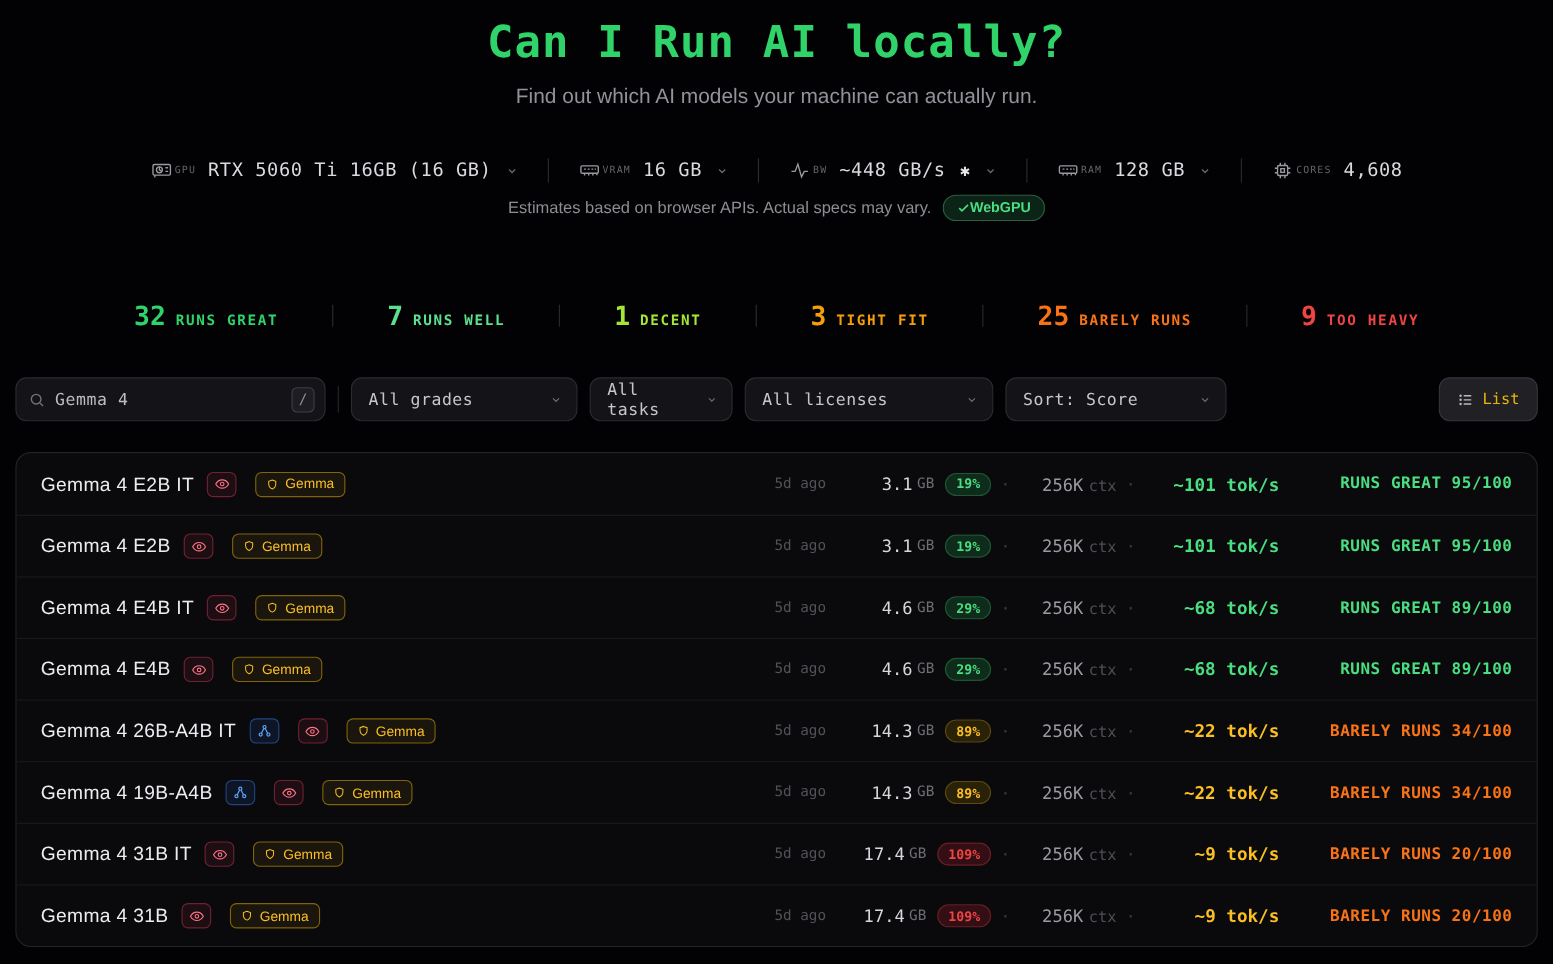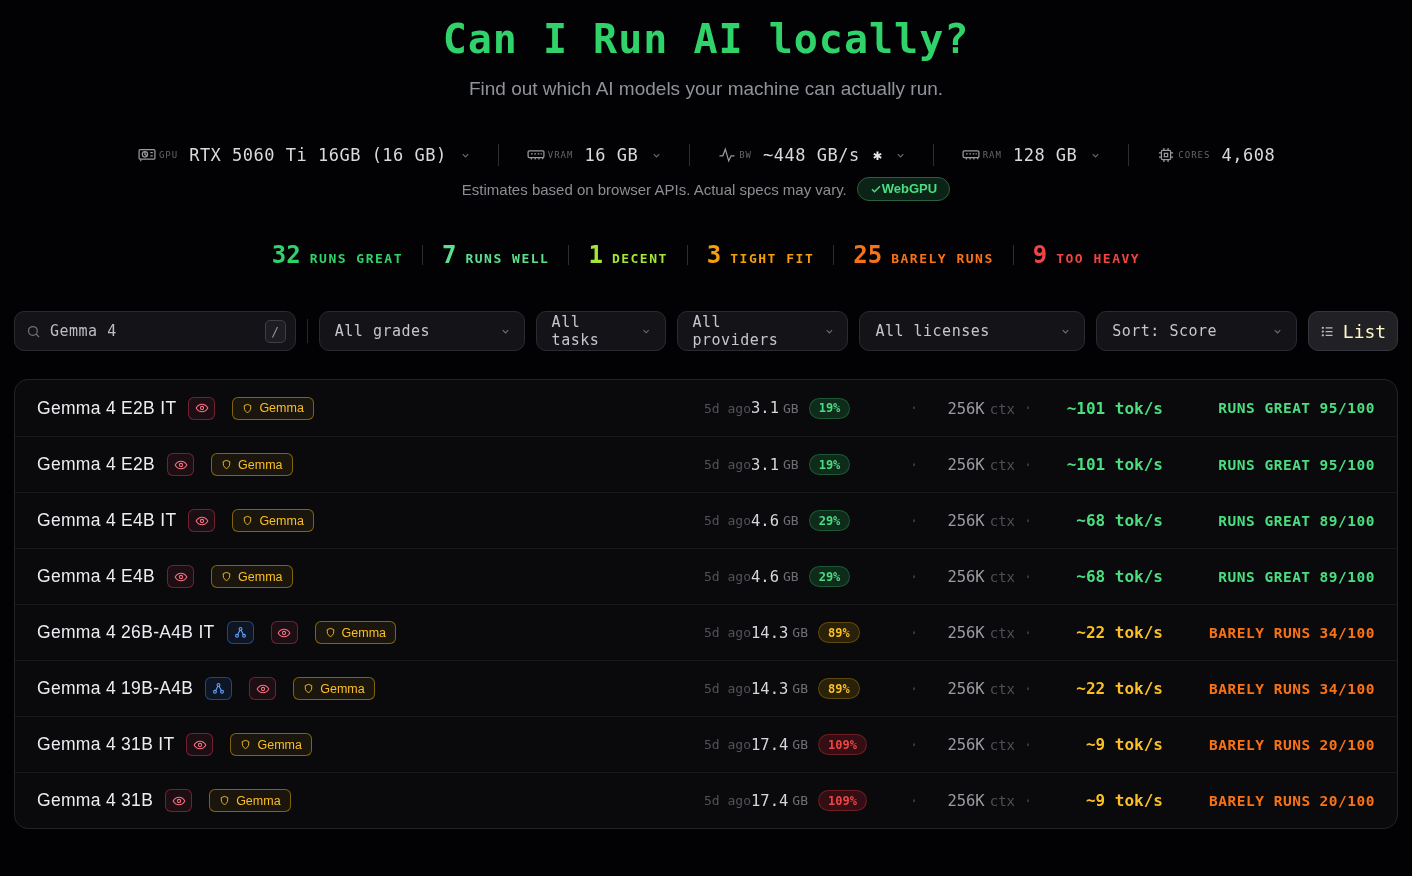--- a/index.html
+++ b/index.html
@@ -24,21 +24,21 @@
   .hw-divider { width:1px; height:22px; background:#2c2c32; margin:0 27px; }
 
   .hw-note { margin-top:11px; text-align:center; font-size:15px; color:#8b8e94;
     font-family:"Liberation Sans", sans-serif; display:flex; justify-content:center; align-items:center; gap:10px; }
   .webgpu-badge { display:inline-flex; align-items:center; gap:0; padding:3px 12px 4px;
     border:1px solid #2d5f40; background:#0c2317; border-radius:999px; color:#4ade80;
     font-size:13px; font-weight:bold; }
   .webgpu-badge svg { stroke:#4ade80; }
 
   
-  .stats-bar { margin-top:40px; display:flex; justify-content:center; align-items:center; }
+  .stats-bar { margin-top:72px; display:flex; justify-content:center; align-items:center;gap:30px; }
   .stat-item { display:flex; align-items:baseline; gap:9px; }
   .stat-count { font-size:24px; font-weight:bold; }
   .stat-label { font-size:13px; font-weight:bold; letter-spacing:1.5px; }
   .stat-divider { width:1px; height:20px; background:#2c2c32; margin:0 19px; align-self:center; }
 
   
   .filter-bar { margin:42px 14px 0; display:flex; align-items:center; gap:11px; }
   .searchbox { width:282px; height:40px; background:#141418; border:1px solid #2a2a31;
     border-radius:10px; display:flex; align-items:center; padding:0 9px 0 11px; cursor:text; }
   .searchbox svg { stroke:#71717a; flex:none; }
@@ -47,42 +47,42 @@
     border-radius:5px; color:#8f8f97; font-size:13px; display:flex; align-items:center; justify-content:center; }
   .filter-divider { width:1px; height:24px; background:#27272d; }
   .dropdown { height:40px; background:#141418; border:1px solid #2a2a31; border-radius:10px;
     display:flex; align-items:center; justify-content:space-between; padding:0 13px 0 15px;
     font-size:15px; color:#c6c6cc; letter-spacing:0.5px; cursor:pointer; }
   .dropdown svg { stroke:#6d6d75; margin-left:10px; }
   .dd-0 { width:206px; } .dd-1 { width:130px; } .dd-2 { width:172px; }
   .dd-3 { width:226px; } .dd-4 { width:201px; }
   .view-btn { margin-left:auto; width:90px; height:40px; background:#202025; border:1px solid #35353d;
     border-radius:10px; display:flex; align-items:center; justify-content:center; gap:8px;
-    font-size:18px; color:#fef9c3; cursor:pointer; }
+    font-size:14px; color:#eab308; cursor:pointer; }
   .view-btn svg { stroke:#b9b9c0; }
 
   
   .model-table { margin:28px 14px 0; background:#0a0a0d; border:1px solid #232329;
     border-radius:14px; overflow:hidden; }
   .model-row { height:56px; display:flex; align-items:center; padding:0 22px; cursor:pointer; }
   .model-row + .model-row { border-top:1px solid #19191e; }
   .row-name { font-family:"Liberation Sans", sans-serif; font-size:17.5px; color:#ededf1;
     letter-spacing:0.3px; white-space:nowrap; }
   .row-chips { display:flex; align-items:center; gap:17px; margin-left:12px; flex:1; }
   .chip { height:23px; border-radius:6px; display:flex; align-items:center; justify-content:center; }
   .chip-vision { width:27px; border:1px solid rgba(244,63,94,.4); background:rgba(244,63,94,.08); color:#fb7185; }
   .chip-vision svg { stroke:#fb7185; }
   .chip-moe { width:27px; border:1px solid rgba(59,130,246,.45); background:rgba(59,130,246,.1); }
   .chip-moe svg { stroke:#60a5fa; }
   .chip-gemma { padding:0 9px; gap:6px; border:1px solid rgba(234,179,8,.5); background:rgba(234,179,8,.07);
     color:#fbbf24; font-size:12.5px; font-family:"Liberation Sans", sans-serif; }
   .chip-gemma svg { stroke:#fbbf24; }
 
   .col-date { width:66px; text-align:right; font-size:13px; color:#515158; }
-  .col-size { width:150px; display:flex; align-items:center; gap:4px; }
+  .col-size { width:150px; display:flex; align-items:center; justify-content:flex-end; gap:4px; }
   .size-num { font-size:15.5px; color:#d6d6dc; }
   .size-unit { font-size:13px; color:#6e6e75; }
   .vram-pill { margin-left:6px; font-size:12px; font-weight:bold; padding:2.5px 9px; border-radius:999px; }
   .pill-ok   { color:#4ade80; background:#0e2b1b; border:1px solid rgba(74,222,128,.25); }
   .pill-warn { color:#fbbf24; background:#2a2109; border:1px solid rgba(251,191,36,.25); }
   .pill-over { color:#ef4444; background:#330f15; border:1px solid rgba(239,68,68,.3); }
   .col-dot { width:26px; text-align:center; color:#3a3a41; font-size:15px; }
   .col-ctx { width:88px; text-align:right; }
   .ctx-num { font-size:15.5px; color:#9a9aa2; }
   .ctx-unit { font-size:14px; color:#4e4e55; margin-left:5px; }
@@ -238,26 +238,20 @@
     <svg width="11" height="11" viewBox="0 0 24 24" fill="none" stroke="currentColor" stroke-width="2.5">
         <path d="M6 9l6 6 6-6"></path>
       </svg>
   </div>
   <div class="dropdown dd-1">
     <span>All tasks</span>
     <svg width="11" height="11" viewBox="0 0 24 24" fill="none" stroke="currentColor" stroke-width="2.5">
         <path d="M6 9l6 6 6-6"></path>
       </svg>
   </div>
-  <div class="dropdown dd-2">
-    <span>All providers</span>
-    <svg width="11" height="11" viewBox="0 0 24 24" fill="none" stroke="currentColor" stroke-width="2.5">
-        <path d="M6 9l6 6 6-6"></path>
-      </svg>
-  </div>
   <div class="dropdown dd-3">
     <span>All licenses</span>
     <svg width="11" height="11" viewBox="0 0 24 24" fill="none" stroke="currentColor" stroke-width="2.5">
         <path d="M6 9l6 6 6-6"></path>
       </svg>
   </div>
   <div class="dropdown dd-4">
     <span>Sort: Score</span>
     <svg width="11" height="11" viewBox="0 0 24 24" fill="none" stroke="currentColor" stroke-width="2.5">
         <path d="M6 9l6 6 6-6"></path>

